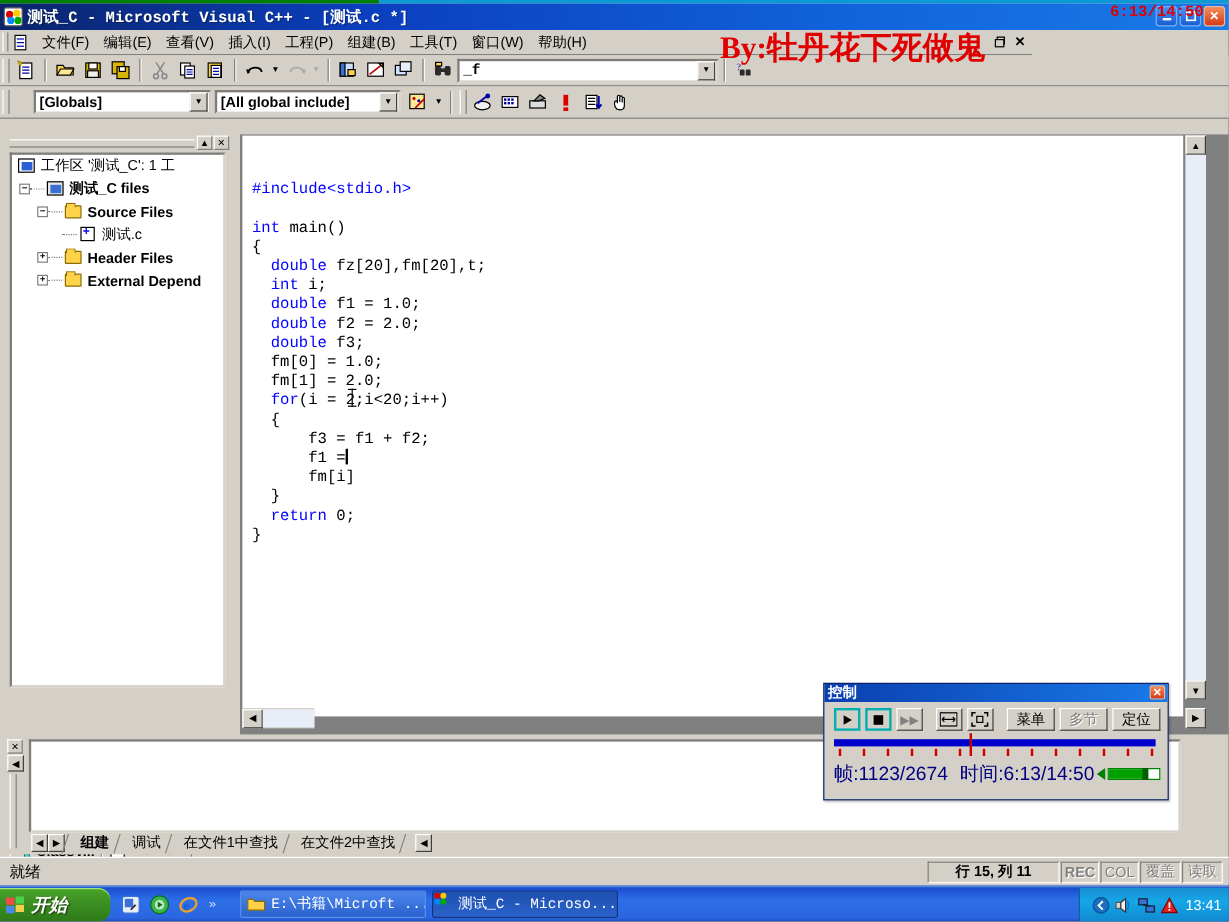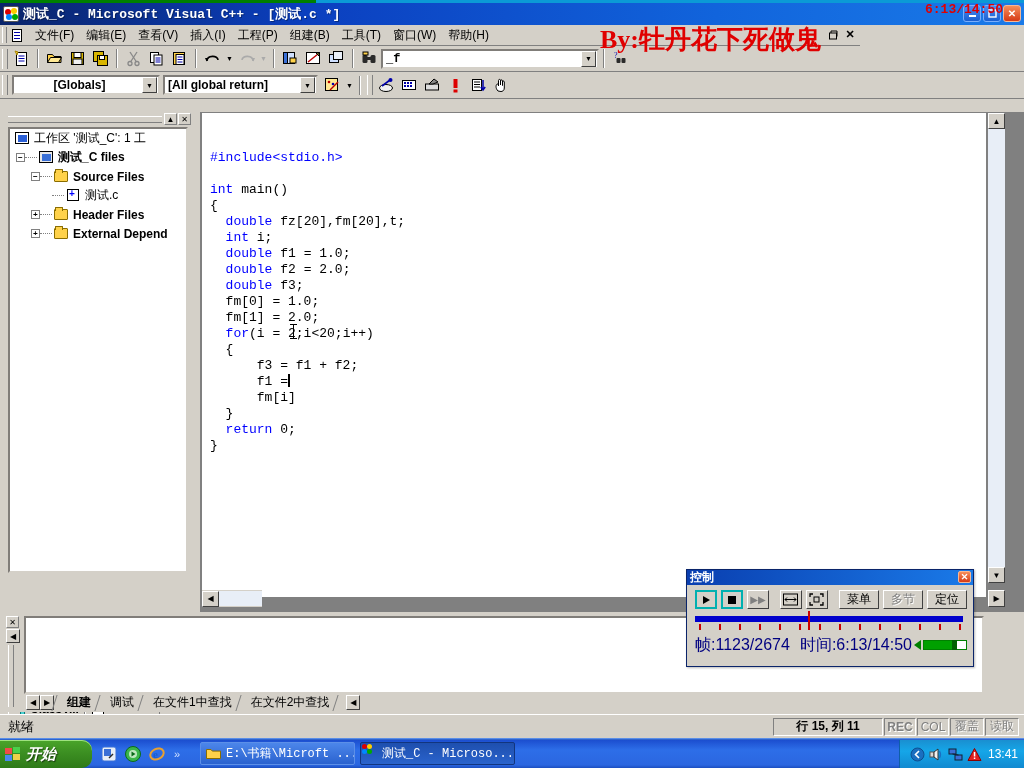--- a/index.html
+++ b/index.html
@@ -462,26 +462,26 @@
         <svg width="17" height="17" viewBox="0 0 17 17">
           <text x="2" y="8" font-size="8" fill="#00a" font-family="serif">?</text>
           <rect x="4.5" y="8" width="4" height="5" rx="1" fill="#2a2a2a"></rect>
           <rect x="9.5" y="8" width="4" height="5" rx="1" fill="#2a2a2a"></rect>
         </svg>
       </div>
     </div>
 
     <div id="toolbar2">
       <div class="tgrip"></div>
-      <div class="combo" style="width:148px;margin-left:2px;text-align:center;">
+      <div class="combo" style="width:148px;margin-left:18px;">
         <div class="ctext" style="font-weight:bold;">[Globals]</div>
         <div class="cbtn">▼</div>
       </div>
       <div class="combo" style="width:155px;margin-left:3px;">
-        <div class="ctext" style="font-weight:bold;">[All global return]</div>
+        <div class="ctext" style="font-weight:bold;">[All global include]</div>
         <div class="cbtn">▼</div>
       </div>
       <div class="tbtn" style="margin-left:3px;">
         <svg width="17" height="17" viewBox="0 0 17 17">
           <rect x="1.5" y="1.5" width="12" height="12" fill="#ffe893" stroke="#000"></rect>
           <circle cx="5" cy="5" r="1.3" fill="#b00"></circle>
             <circle cx="9" cy="7" r="1.3" fill="#00a"></circle>
           <path d="M6 13 L14 5" stroke="#b00" stroke-width="1.4"></path>
         </svg>
       </div>

